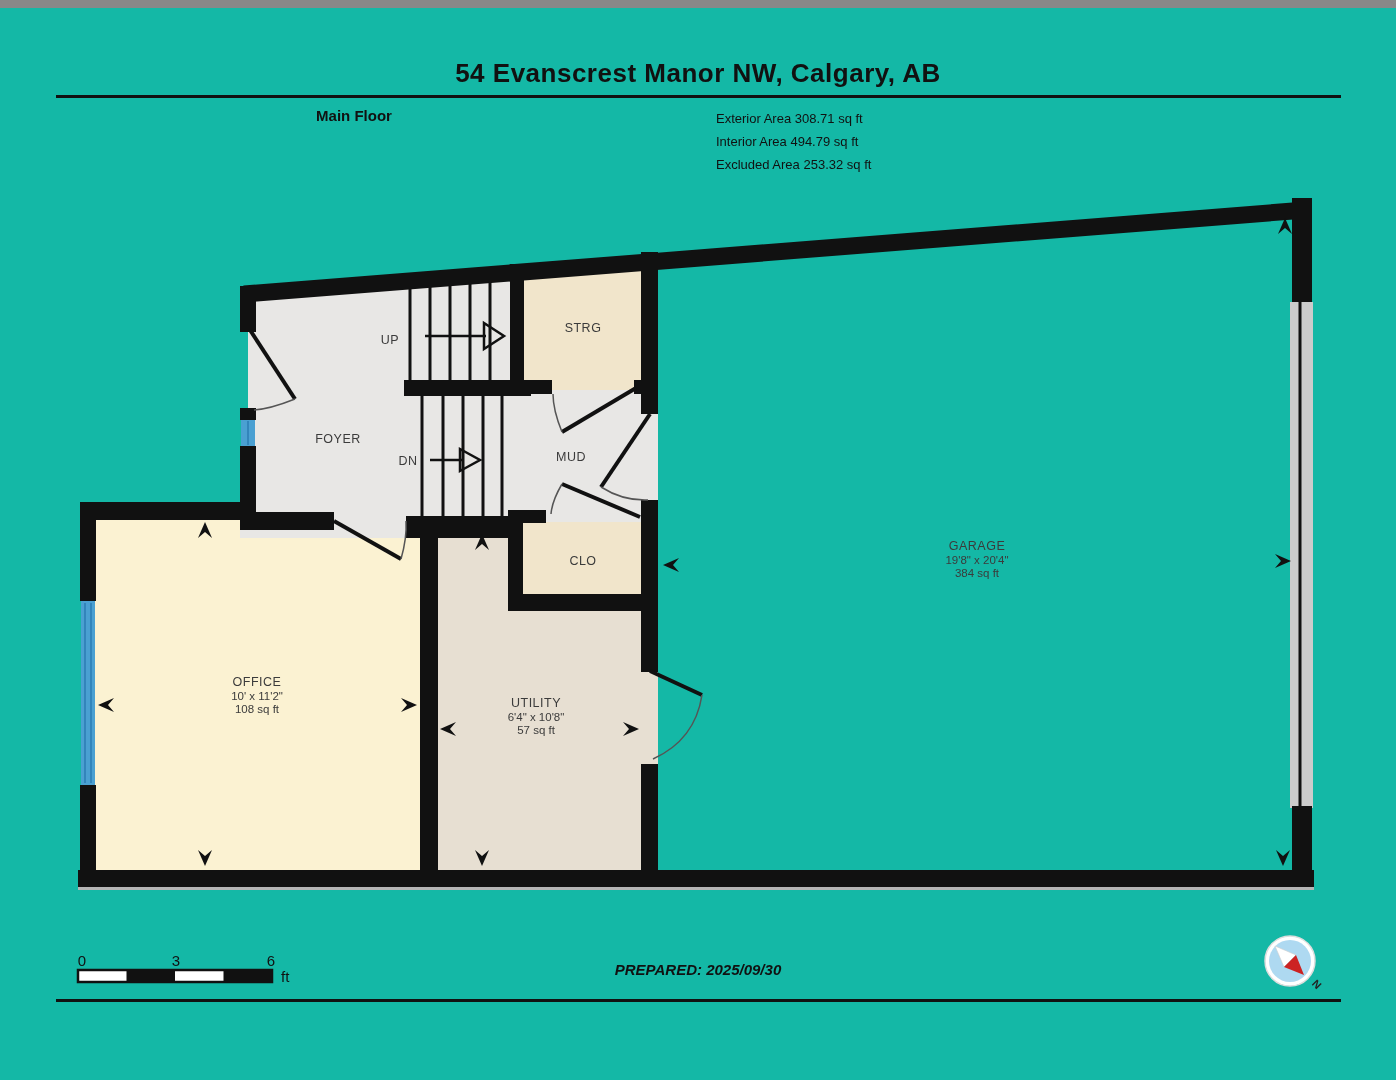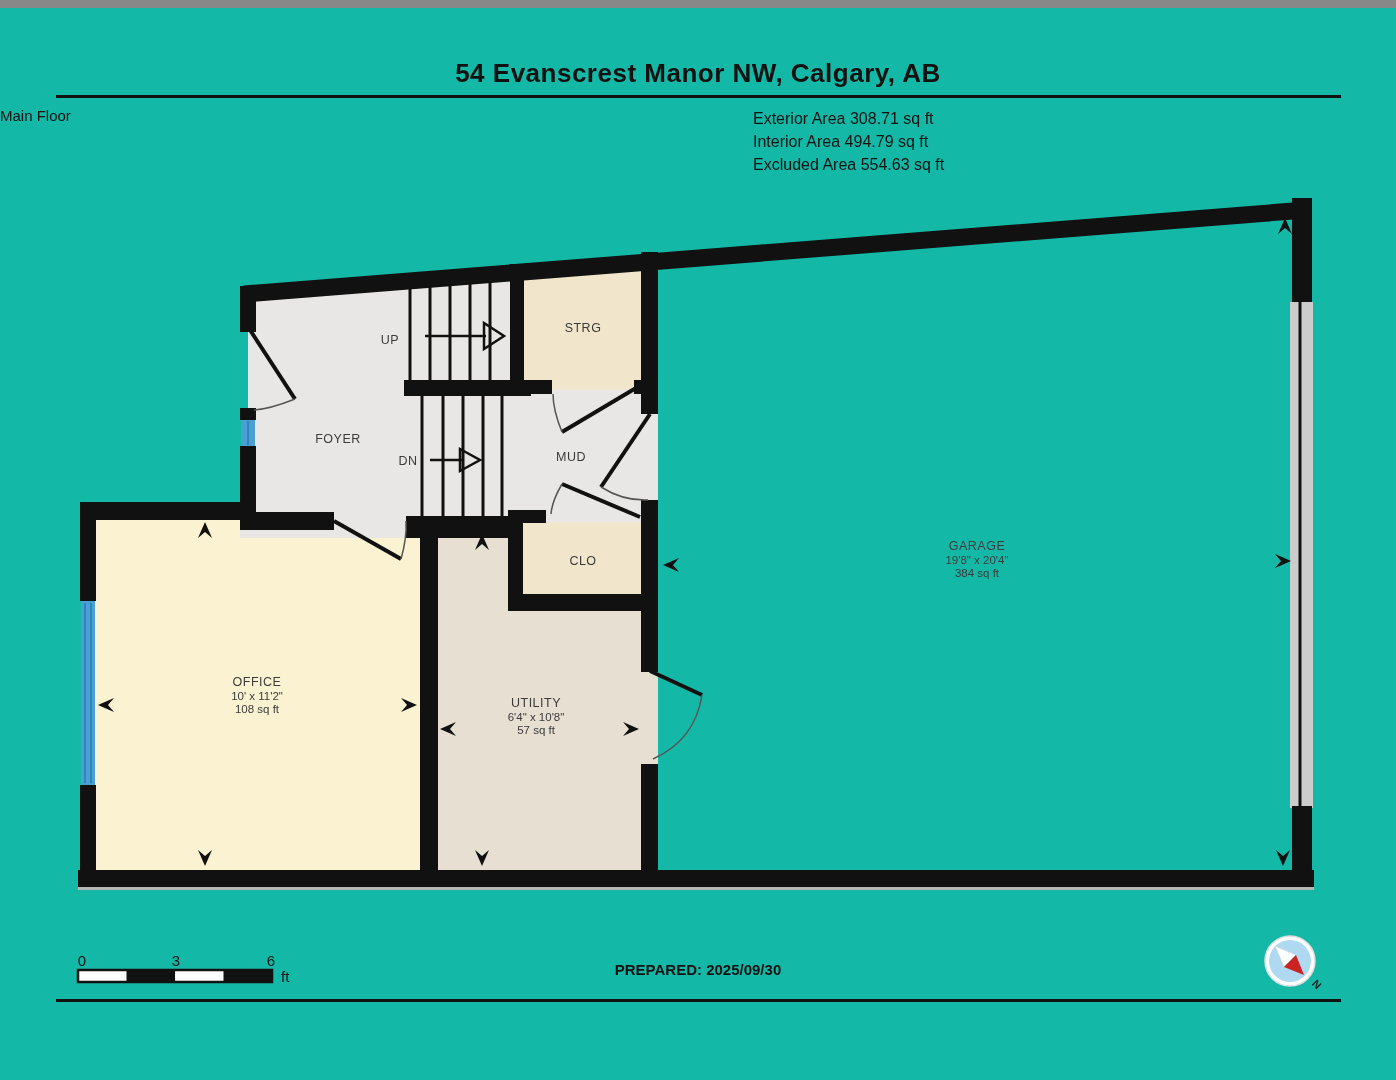--- a/index.html
+++ b/index.html
@@ -6,25 +6,25 @@
   .page{
     position:relative;width:1396px;height:1080px;background:#14b8a6;
     font-family:"Liberation Sans", sans-serif;color:#111;overflow:hidden;
     margin:8px auto;
   }
   .title{position:absolute;top:50px;left:0;width:100%;text-align:center;
     font-size:26px;font-weight:700;letter-spacing:.5px;}
   .hr{position:absolute;left:56px;width:1285px;height:3px;background:#111;}
   .hr1{top:87px}
   .hr2{top:991px}
-  .floor-label{position:absolute;top:99px;left:0;width:708px;text-align:left;
-    font-weight:400;font-size:15px;}
-  .areas{position:absolute;top:99px;left:753px;font-size:16px;line-height:23px;}
+  .floor-label{position:absolute;top:99px;left:0;width:708px;text-align:center;
+    font-weight:700;font-size:15px;}
+  .areas{position:absolute;top:99px;left:716px;font-size:13px;line-height:23px;}
   .prepared{position:absolute;top:953px;left:0;width:100%;text-align:center;
-    font-weight:700;font-size:15px;}
+    font-weight:700;font-size:15px;font-style:italic;}
   .footer{position:absolute;top:1001px;left:57px;width:1300px;font-size:13px;color:#1a1a1a;}
   svg.plan{position:absolute;top:0;left:0;}
   .wall{fill:#111;}
   .tread{stroke:#111;stroke-width:3;}
   .leaf{stroke:#111;stroke-width:4;fill:none;}
   .swing{stroke:#555;stroke-width:1.5;fill:none;}
   .marrow{fill:#111;}
   .roomlabel{fill:#3b3b3b;font-family:"Liberation Sans",sans-serif;font-size:12.5px;letter-spacing:.5px;}
   .roomsub{fill:#3b3b3b;font-family:"Liberation Sans",sans-serif;font-size:11.5px;}
   .scaletext{fill:#111;font-family:"Liberation Sans",sans-serif;font-size:15px;}
@@ -34,21 +34,21 @@
 
 <div class="page">
 
   <div class="title">54 Evanscrest Manor NW, Calgary, AB</div>
   <div class="hr hr1"></div>
 
   <div class="floor-label">Main Floor</div>
   <div class="areas">
     <div>Exterior Area 308.71 sq ft</div>
     <div>Interior Area 494.79 sq ft</div>
-    <div>Excluded Area 554.63 sq ft</div>
+    <div>Excluded Area 253.32 sq ft</div>
   </div>
 
   <svg class="plan" width="1396" height="1080" viewBox="0 0 1396 1080">
     <defs>
       <clipPath id="interior">
         <polygon points="248,292 1302,208 1302,866 88,866 88,505 248,505"></polygon>
       </clipPath>
     </defs>
 
     <g clip-path="url(#interior)">

